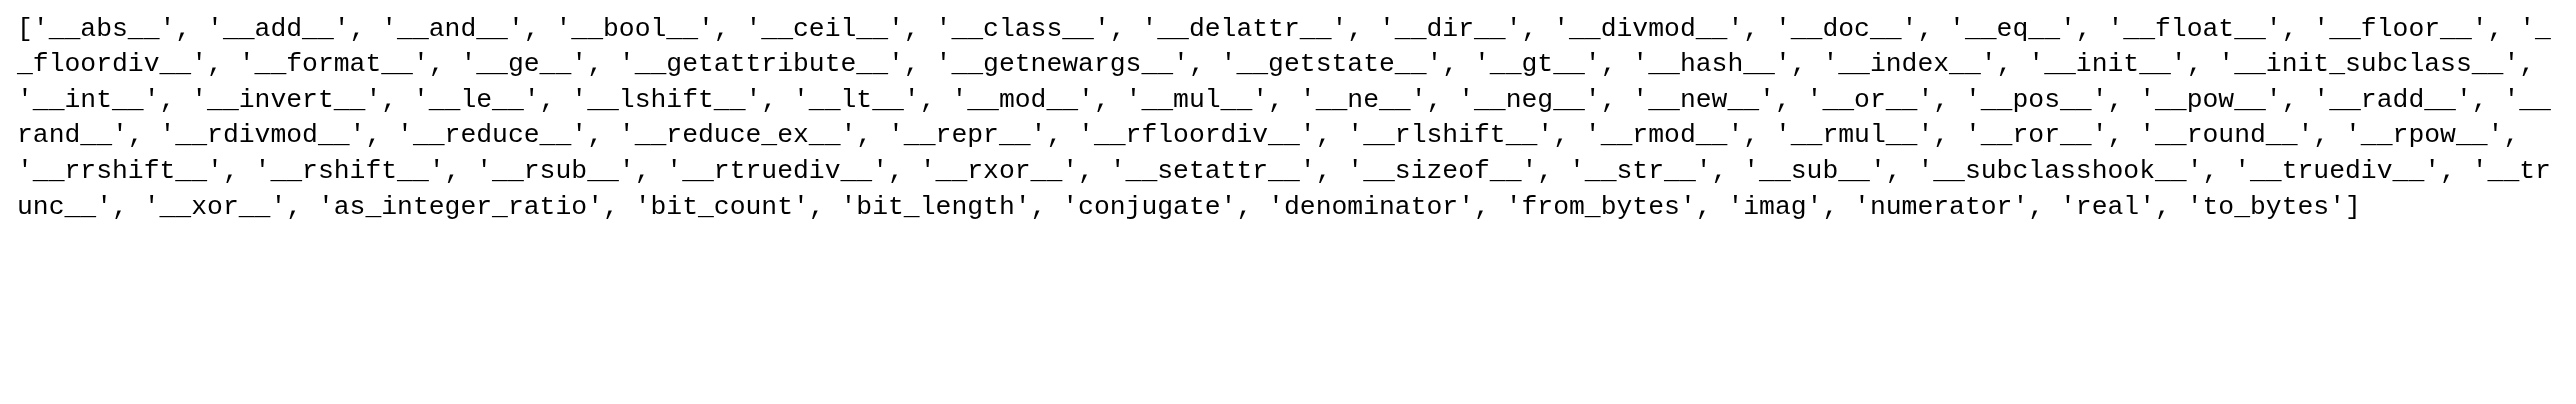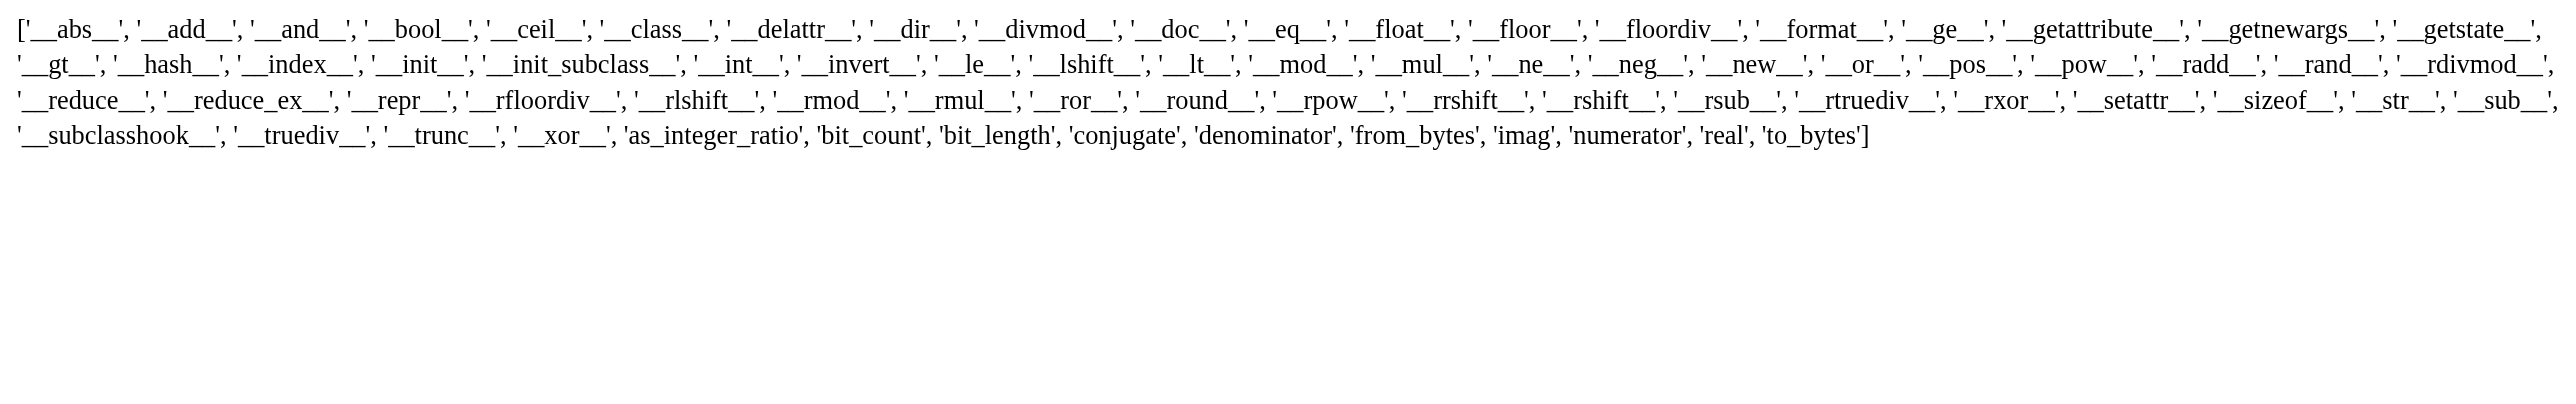--- a/index.html
+++ b/index.html
@@ -10,21 +10,21 @@
     html, body {
       width: 100%;
       height: 100%;
       background: #ffffff;
     }
     .container {
       width: 2576px;
       min-height: 404px;
       background: #ffffff;
       padding: 11.5px 17px;
-      font-family: Liberation Serif, serif;
+      font-family: Liberation Mono, monospace;
       font-size: 26.4px;
       line-height: 1.35;
       color: #000000;
       white-space: pre-wrap;
       word-break: break-all;
     }
   </style>
 </head>
 <body>
 

